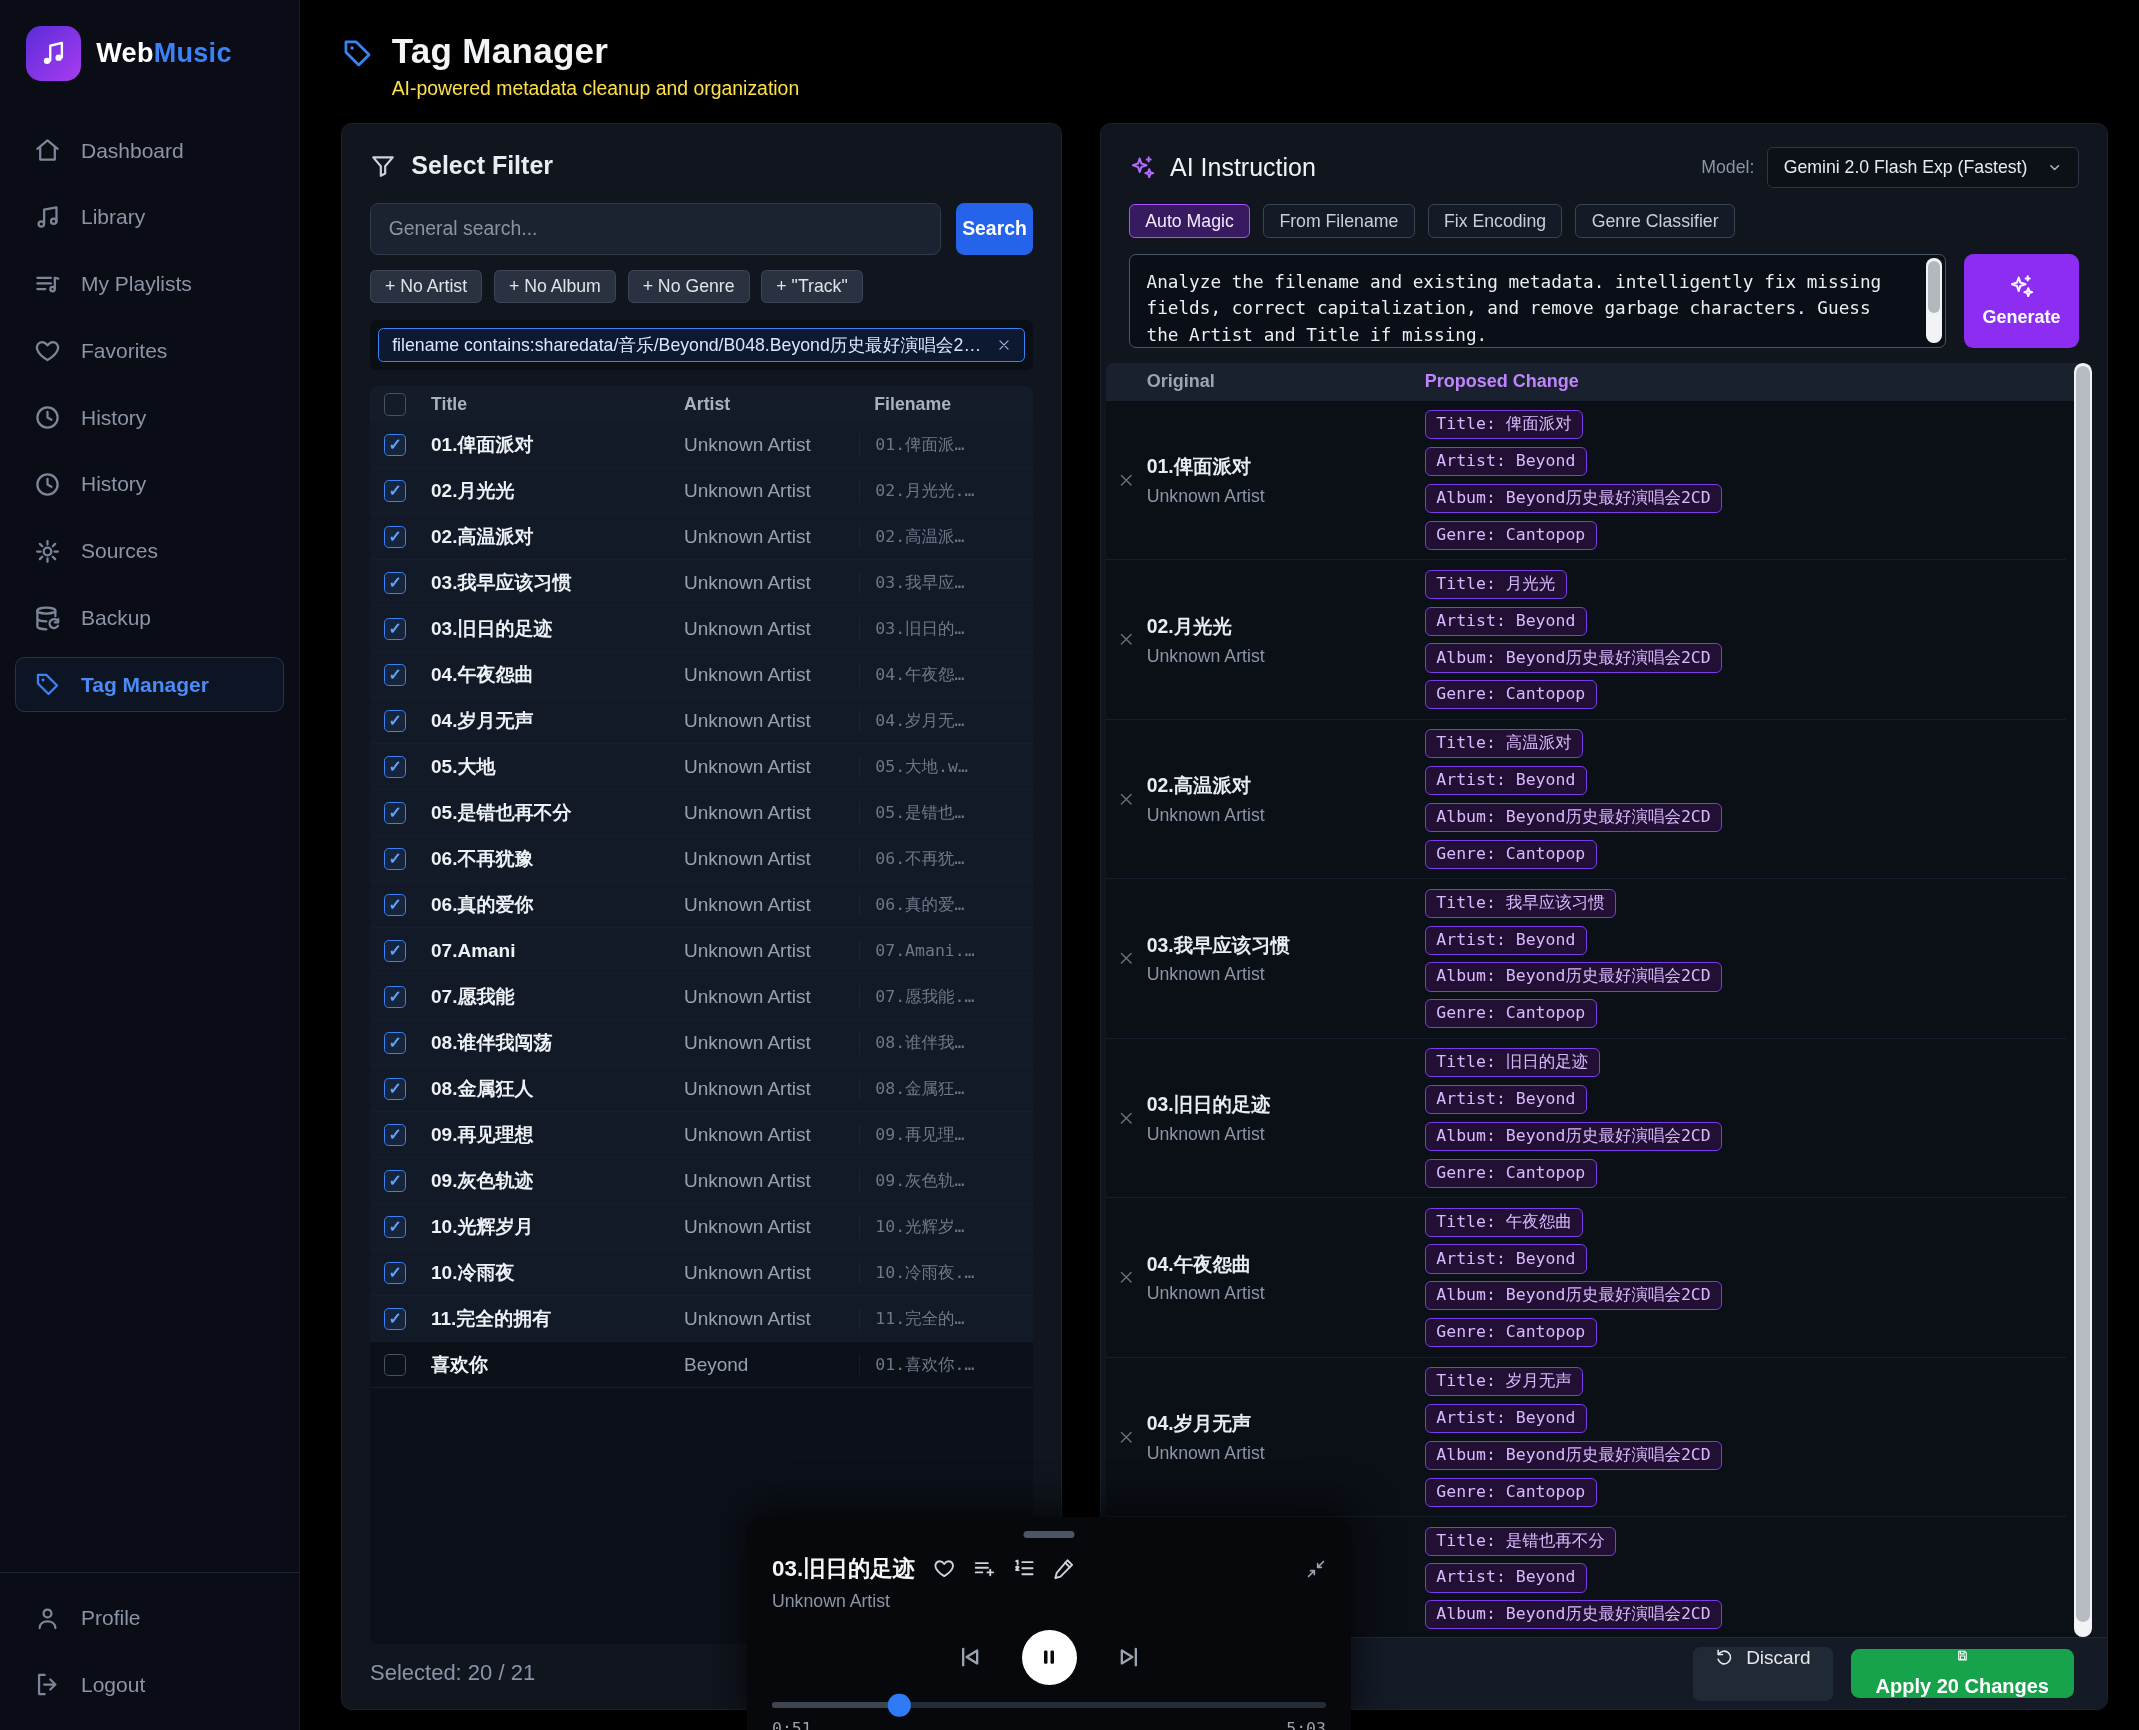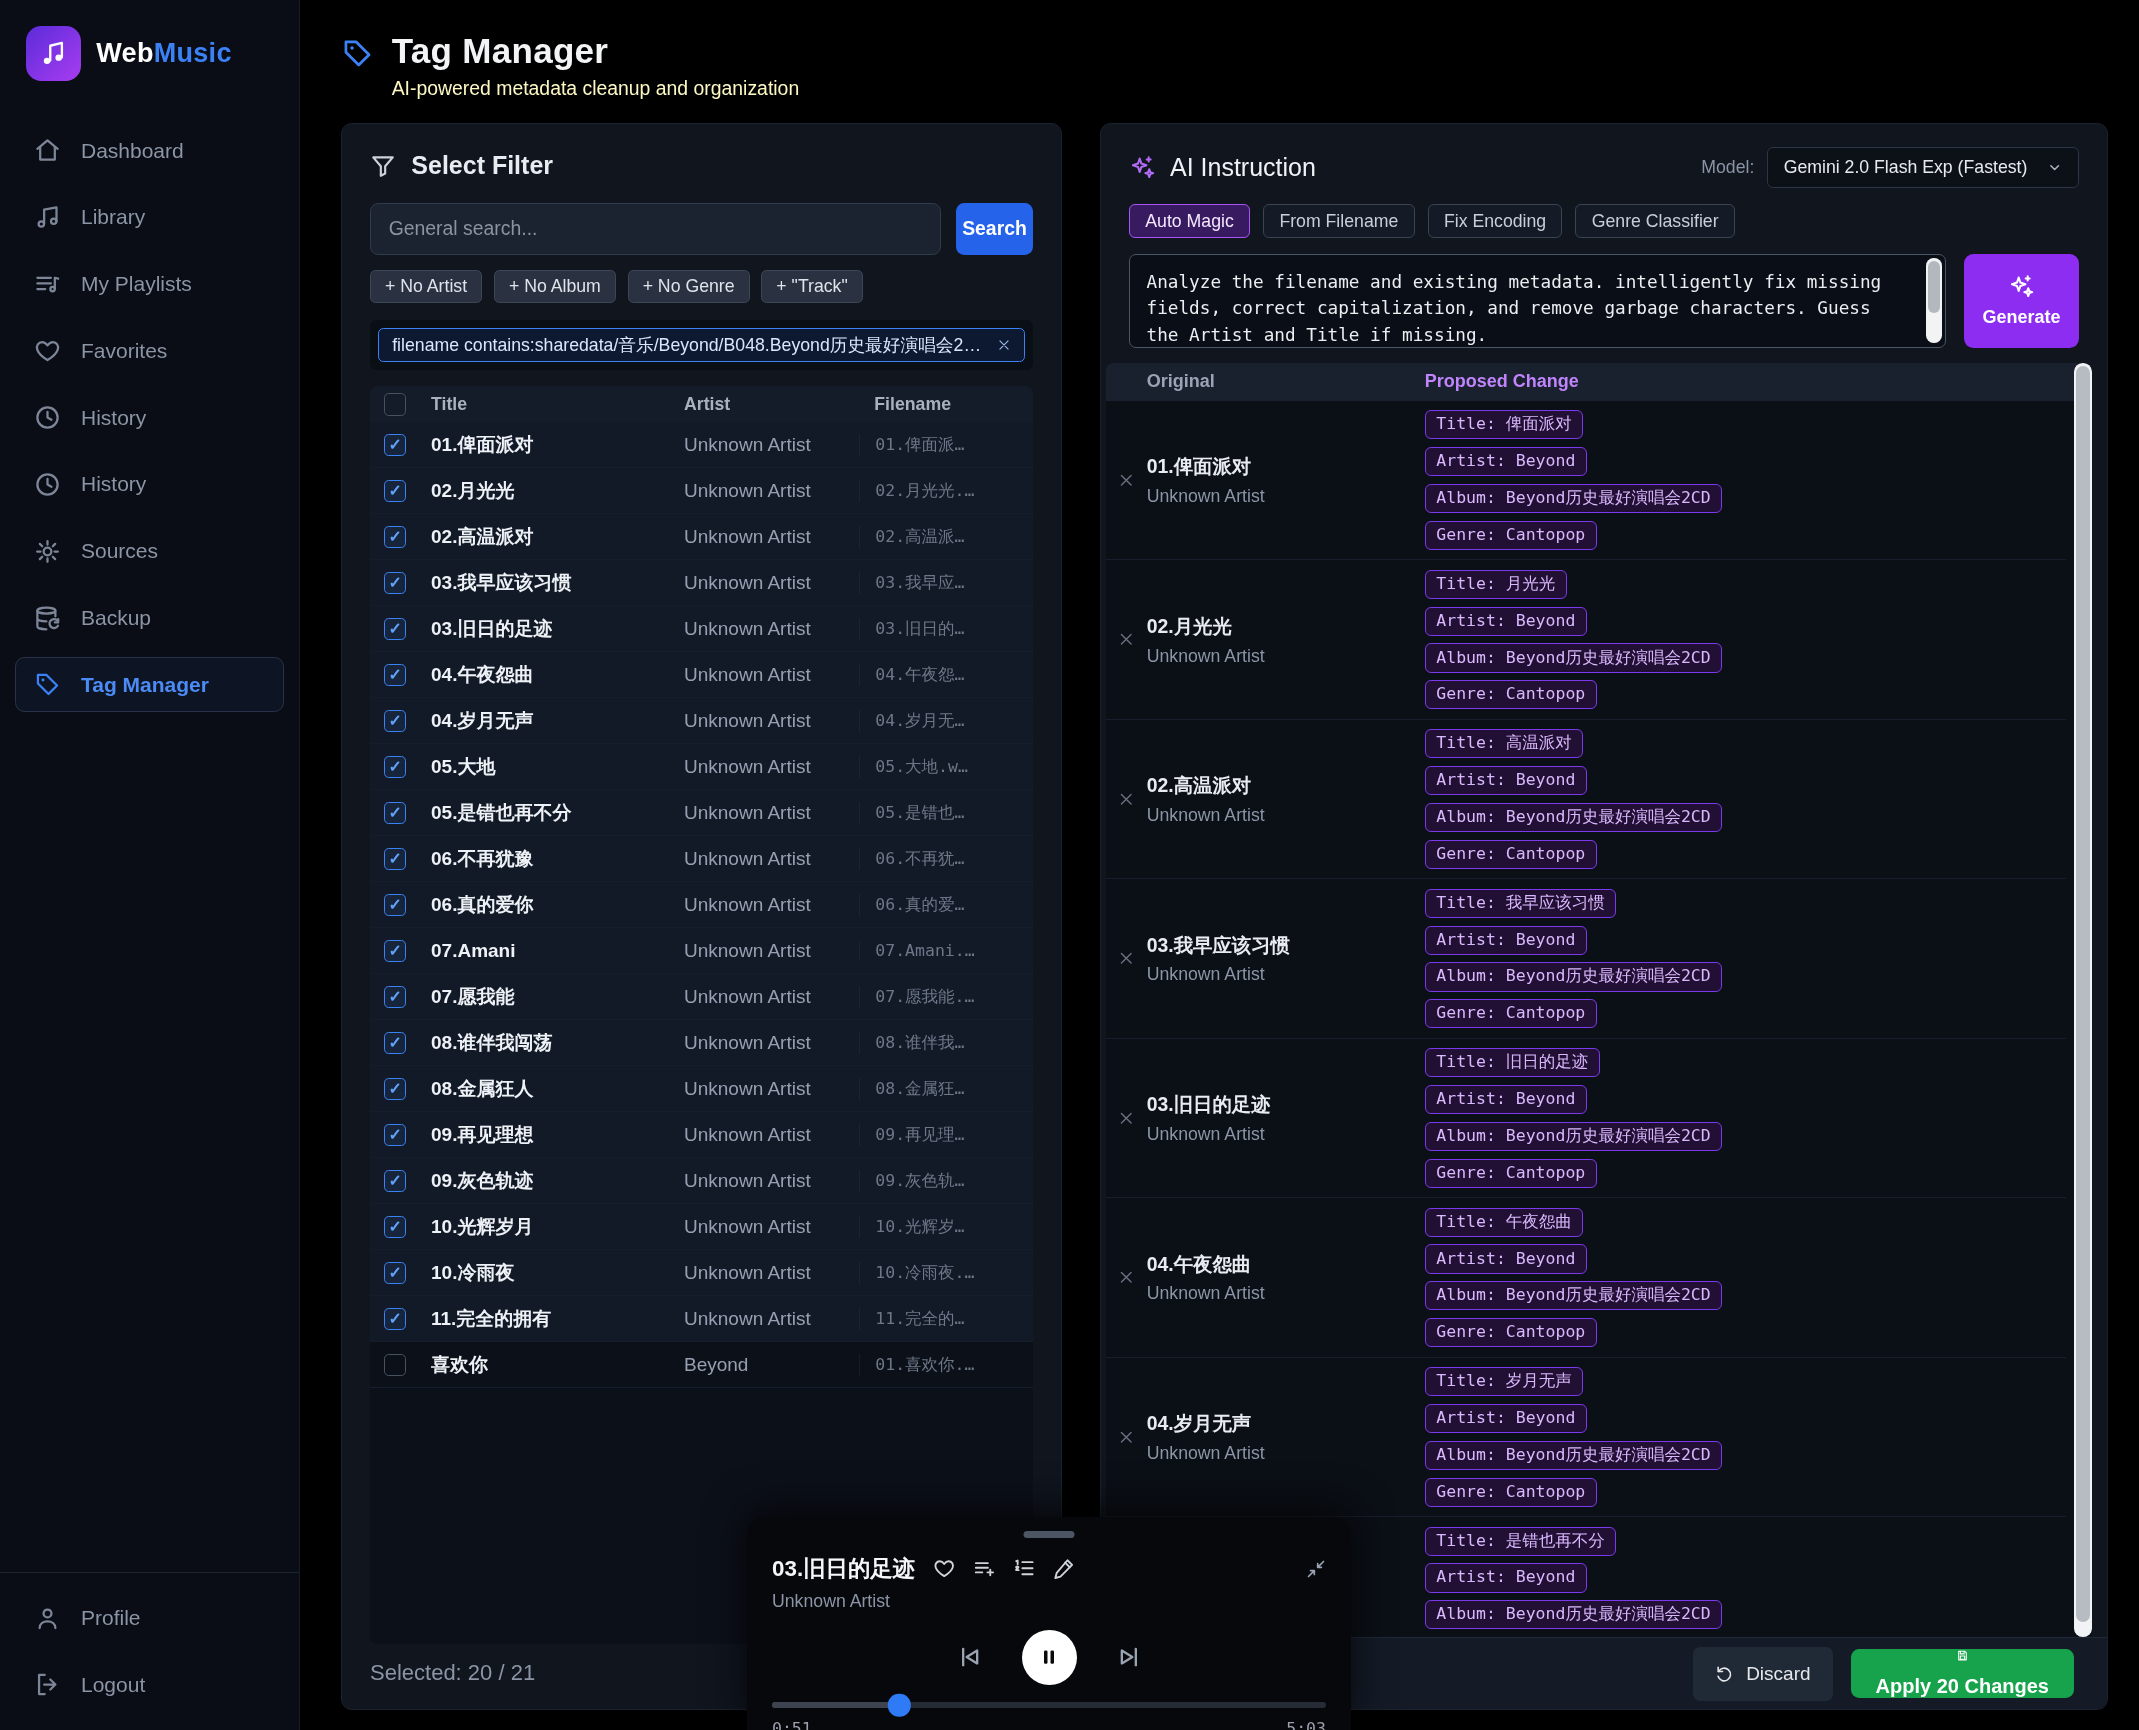--- a/index.html
+++ b/index.html
@@ -42,21 +42,21 @@
   .nav-item .nicon { width:27px; height:27px; color:#7d8698; }
   .nav-item.active { background:#0d1524; border-color:#283349; color:#4c8bf5; font-weight:700; }
   .nav-item.active .nicon { color:#3b82f6; }
   .side-foot { border-top:0.6px solid #1d2533; margin-top:15.3px; padding:17.7px 15.3px 0; display:flex; flex-direction:column; gap:11.8px; }
 
   
   .main { flex:1; padding:31px 32px 0 41px; display:flex; flex-direction:column; min-width:0; }
   .page-header { display:flex; align-items:flex-start; gap:17.7px; margin-bottom:23.5px; }
   .tagicon { width:33px; height:35px; color:#3b82f6; margin-top:4.7px; }
   .page-title { font-size:35px; font-weight:800; color:#f3f4f6; letter-spacing:0.3px; }
-  .page-sub { font-size:19.4px; color:#fef9c3; margin-top:5.9px; }
+  .page-sub { font-size:19.4px; color:#fde047; margin-top:5.9px; }
 
   .panels { display:flex; gap:38px; flex:1; min-height:0; padding-bottom:20px; }
   .panel { background:#10151e; border:0.6px solid #1b2330; border-radius:10.6px; }
 
   
   .filter-panel { width:721px; flex:0 0 721px; display:flex; flex-direction:column; padding:27px 28px 23.5px; }
   .fp-title { display:flex; align-items:center; gap:15.3px; font-size:25px; font-weight:700; color:#e8ebf0; margin-bottom:22.4px; }
   .fp-title .ficon { width:26px; height:26px; color:#cbd2dc; }
   .search-row { display:flex; gap:15.3px; }
   .search-input {
@@ -155,21 +155,21 @@
   .list-scroll { position:absolute; top:0; right:0; bottom:0; width:17.7px; background:#f2f3f4; border-radius:8.8px; }
   .list-scroll .thumb { position:absolute; left:1.8px; right:1.8px; top:2.9px; bottom:15.3px; background:#b7bcc2; border-radius:7px; }
 
   .ai-footer {
     height:72px; flex:0 0 72px; background:#141b27; border-top:0.6px solid #1f2937;
     display:flex; align-items:center; justify-content:flex-end; gap:17.7px; padding:0 33px;
     border-radius:0 0 10px 10px;
   }
   .discard-btn {
     height:54px; padding:0 22.4px; background:#202936; border:none; border-radius:7px;
-    color:#e5e7eb; font-size:19px; display:flex; align-items:center; gap:11.8px; cursor:pointer;
+    color:#e5e7eb; font-size:19px; display:flex; gap:11.8px; cursor:pointer;
   }
   .discard-btn svg { width:19px; height:19px; }
   .apply-btn {
     height:49px; padding:0 25px; background:#17a34b; border:none; border-radius:8.2px;
     color:#fff; font-size:20px; font-weight:700; display:flex; align-items:center; gap:13px; cursor:pointer;flex-direction:column;
   }
   .apply-btn svg { width:21px; height:21px; }
 
   
   .player {

